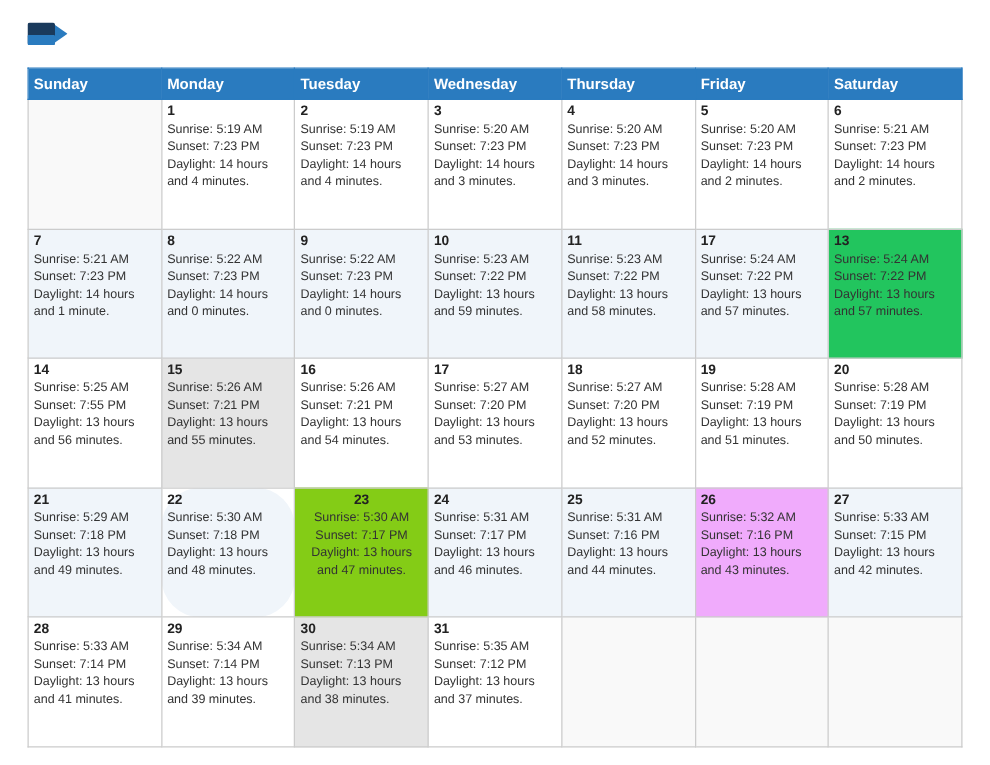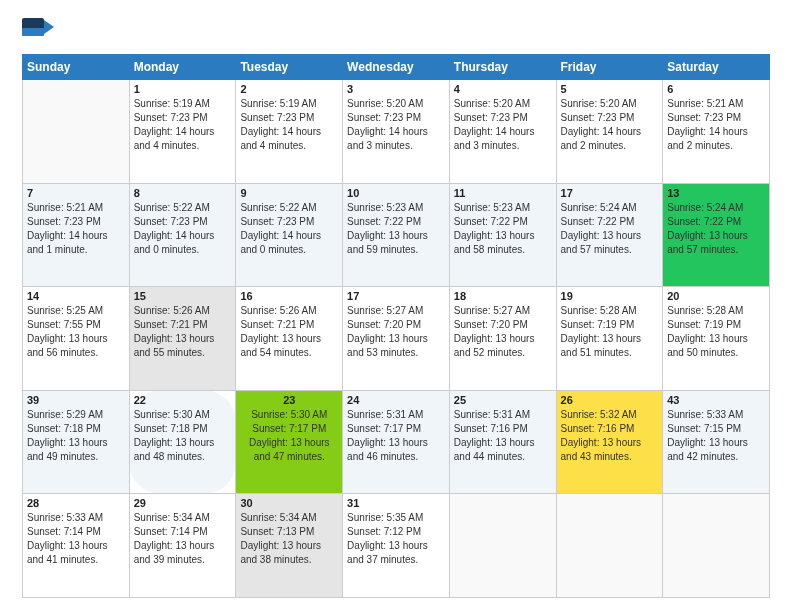--- a/index.html
+++ b/index.html
@@ -269,21 +269,21 @@
           <td style="background-color: rgb(255, 255, 255);">
             <span class="day-number">20</span>
             <div class="cell-content" style="white-space: pre-line;">Sunrise: 5:28 AM
 Sunset: 7:19 PM
 Daylight: 13 hours
 and 50 minutes.</div>
           </td>
         </tr>
         <tr>
           <td style="background-color: rgb(240, 245, 250);">
-            <span class="day-number">39</span>
+            <span class="day-number">21</span>
             <div class="cell-content" style="white-space: pre-line;">Sunrise: 5:29 AM
 Sunset: 7:18 PM
 Daylight: 13 hours
 and 49 minutes.</div>
           </td>
           <td style="background-color: rgb(240, 245, 250); border-radius: 32px;">
             <span class="day-number">22</span>
             <div class="cell-content" style="white-space: pre-line;">Sunrise: 5:30 AM
 Sunset: 7:18 PM
 Daylight: 13 hours
@@ -303,29 +303,29 @@
 Daylight: 13 hours
 and 46 minutes.</div>
           </td>
           <td style="background-color: rgb(240, 245, 250);">
             <span class="day-number">25</span>
             <div class="cell-content" style="white-space: pre-line;">Sunrise: 5:31 AM
 Sunset: 7:16 PM
 Daylight: 13 hours
 and 44 minutes.</div>
           </td>
-          <td style="background-color: #fde047; margin-top: 48px;">
+          <td style="background-color: #f0abfc; margin-top: 48px;">
             <span class="day-number">26</span>
             <div class="cell-content" style="white-space: pre-line;">Sunrise: 5:32 AM
 Sunset: 7:16 PM
 Daylight: 13 hours
 and 43 minutes.</div>
           </td>
           <td style="background-color: rgb(240, 245, 250);">
-            <span class="day-number">43</span>
+            <span class="day-number">27</span>
             <div class="cell-content" style="white-space: pre-line;">Sunrise: 5:33 AM
 Sunset: 7:15 PM
 Daylight: 13 hours
 and 42 minutes.</div>
           </td>
         </tr>
         <tr>
           <td style="background-color: rgb(255, 255, 255);">
             <span class="day-number">28</span>
             <div class="cell-content" style="white-space: pre-line;">Sunrise: 5:33 AM

